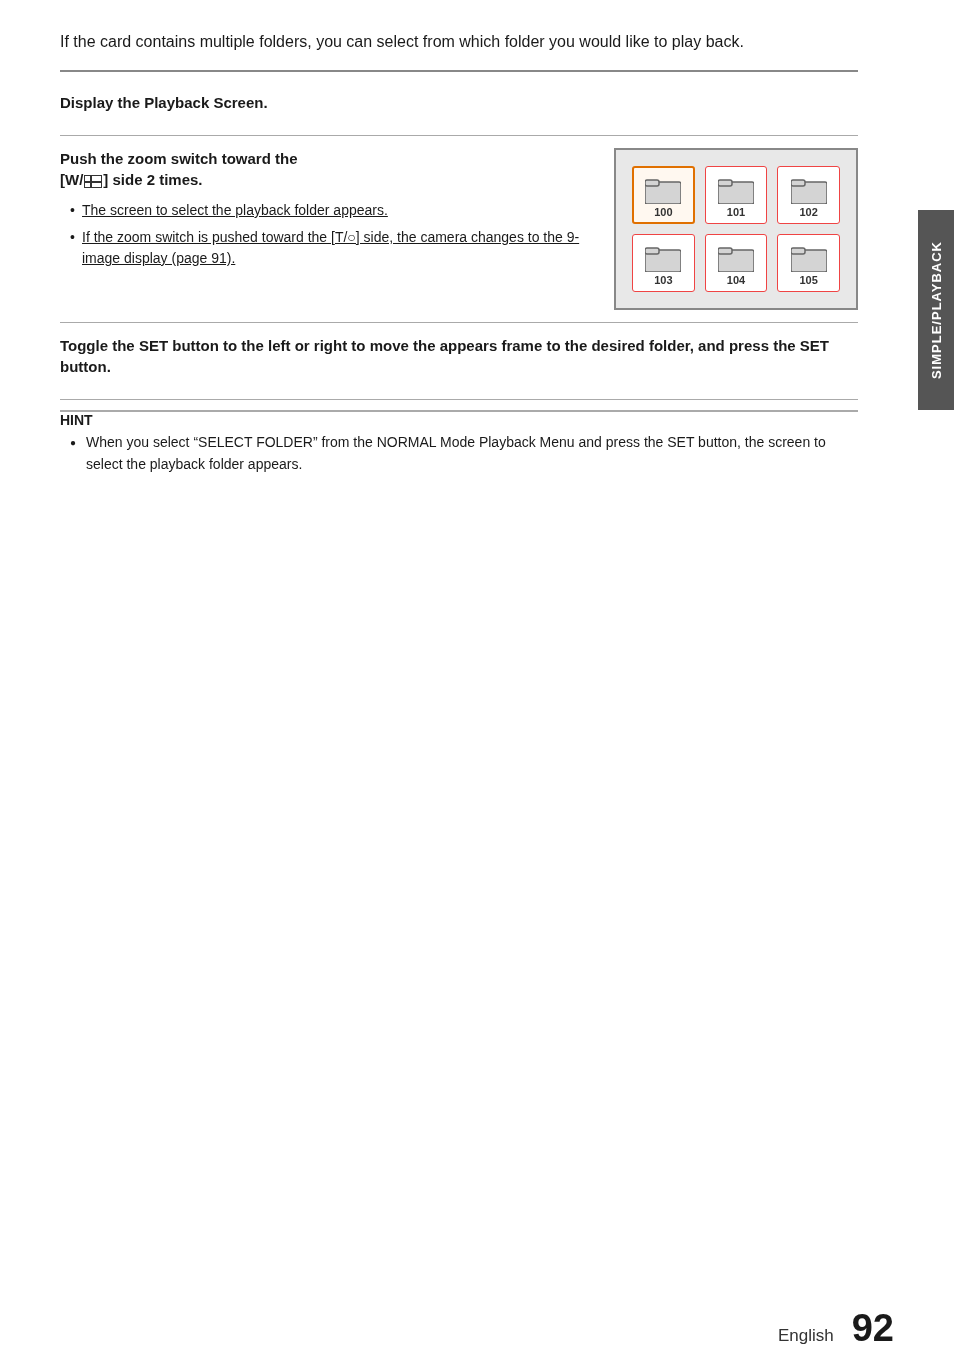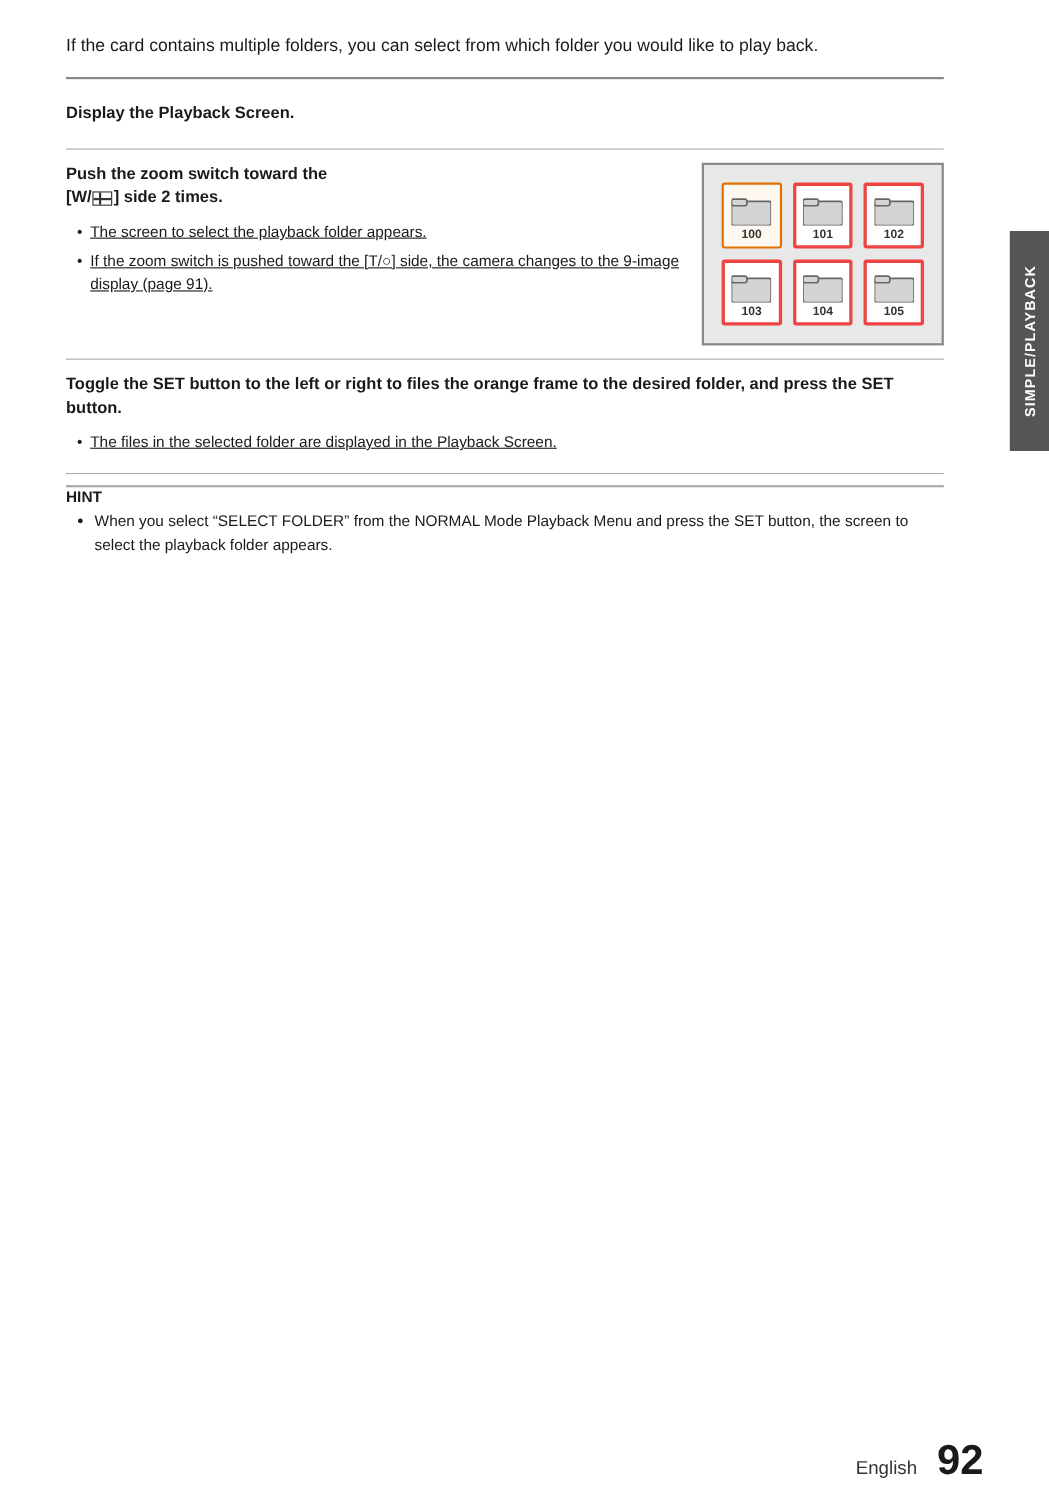--- a/index.html
+++ b/index.html
@@ -119,34 +119,34 @@
     }
 
     .bullet-list li::before {
       content: "•";
       position: absolute;
       left: 0;
     }
 
     
     .folder-image {
-      width: 220px;
+      width: 244px;
       flex-shrink: 0;
       border: 2px solid #888888;
       background: #e8e8e8;
       padding: 16px;
       display: grid;
       grid-template-columns: repeat(3, 1fr);
       grid-template-rows: repeat(2, 1fr);
       gap: 10px;
     }
 
     .folder-item {
       background: #ffffff;
-      border: 3px solid #ef4444;
+      border: 1px solid #ef4444;
       border-radius: 3px;
       display: flex;
       flex-direction: column;
       align-items: center;
       justify-content: center;
       padding: 8px 4px 4px;
       position: relative;
     }
 
     .folder-item.selected {
@@ -354,24 +354,21 @@
                 <rect x="0" y="4" width="14" height="6" rx="2" fill="#d4d4d4" stroke="#666" stroke-width="1.5"></rect>
               </svg>
             </div>
             <span class="folder-label">105</span>
           </div>
         </div>
       </div>
     </div>
 
     <div class="step2-section" style="border-bottom: 1px solid #aaaaaa;">
-      <div class="step-title">Toggle the SET button to the left or right to files the orange frame to the desired folder, and press the SET button.</div>
-      <ul class="bullet-list">
-        <li>The files in the selected folder are displayed in the Playback Screen.</li>
-      </ul>
+      <div class="step-title">Toggle the SET button to the left or right to move the appears frame to the desired folder, and press the SET button.</div>
     </div>
 
     <div class="hint-section">
       <div class="hint-title">HINT</div>
       <ul class="hint-bullet">
         <li>When you select “SELECT FOLDER” from the NORMAL Mode Playback Menu and press the SET button, the screen to select the playback folder appears.</li>
       </ul>
     </div>
 
   </div>

